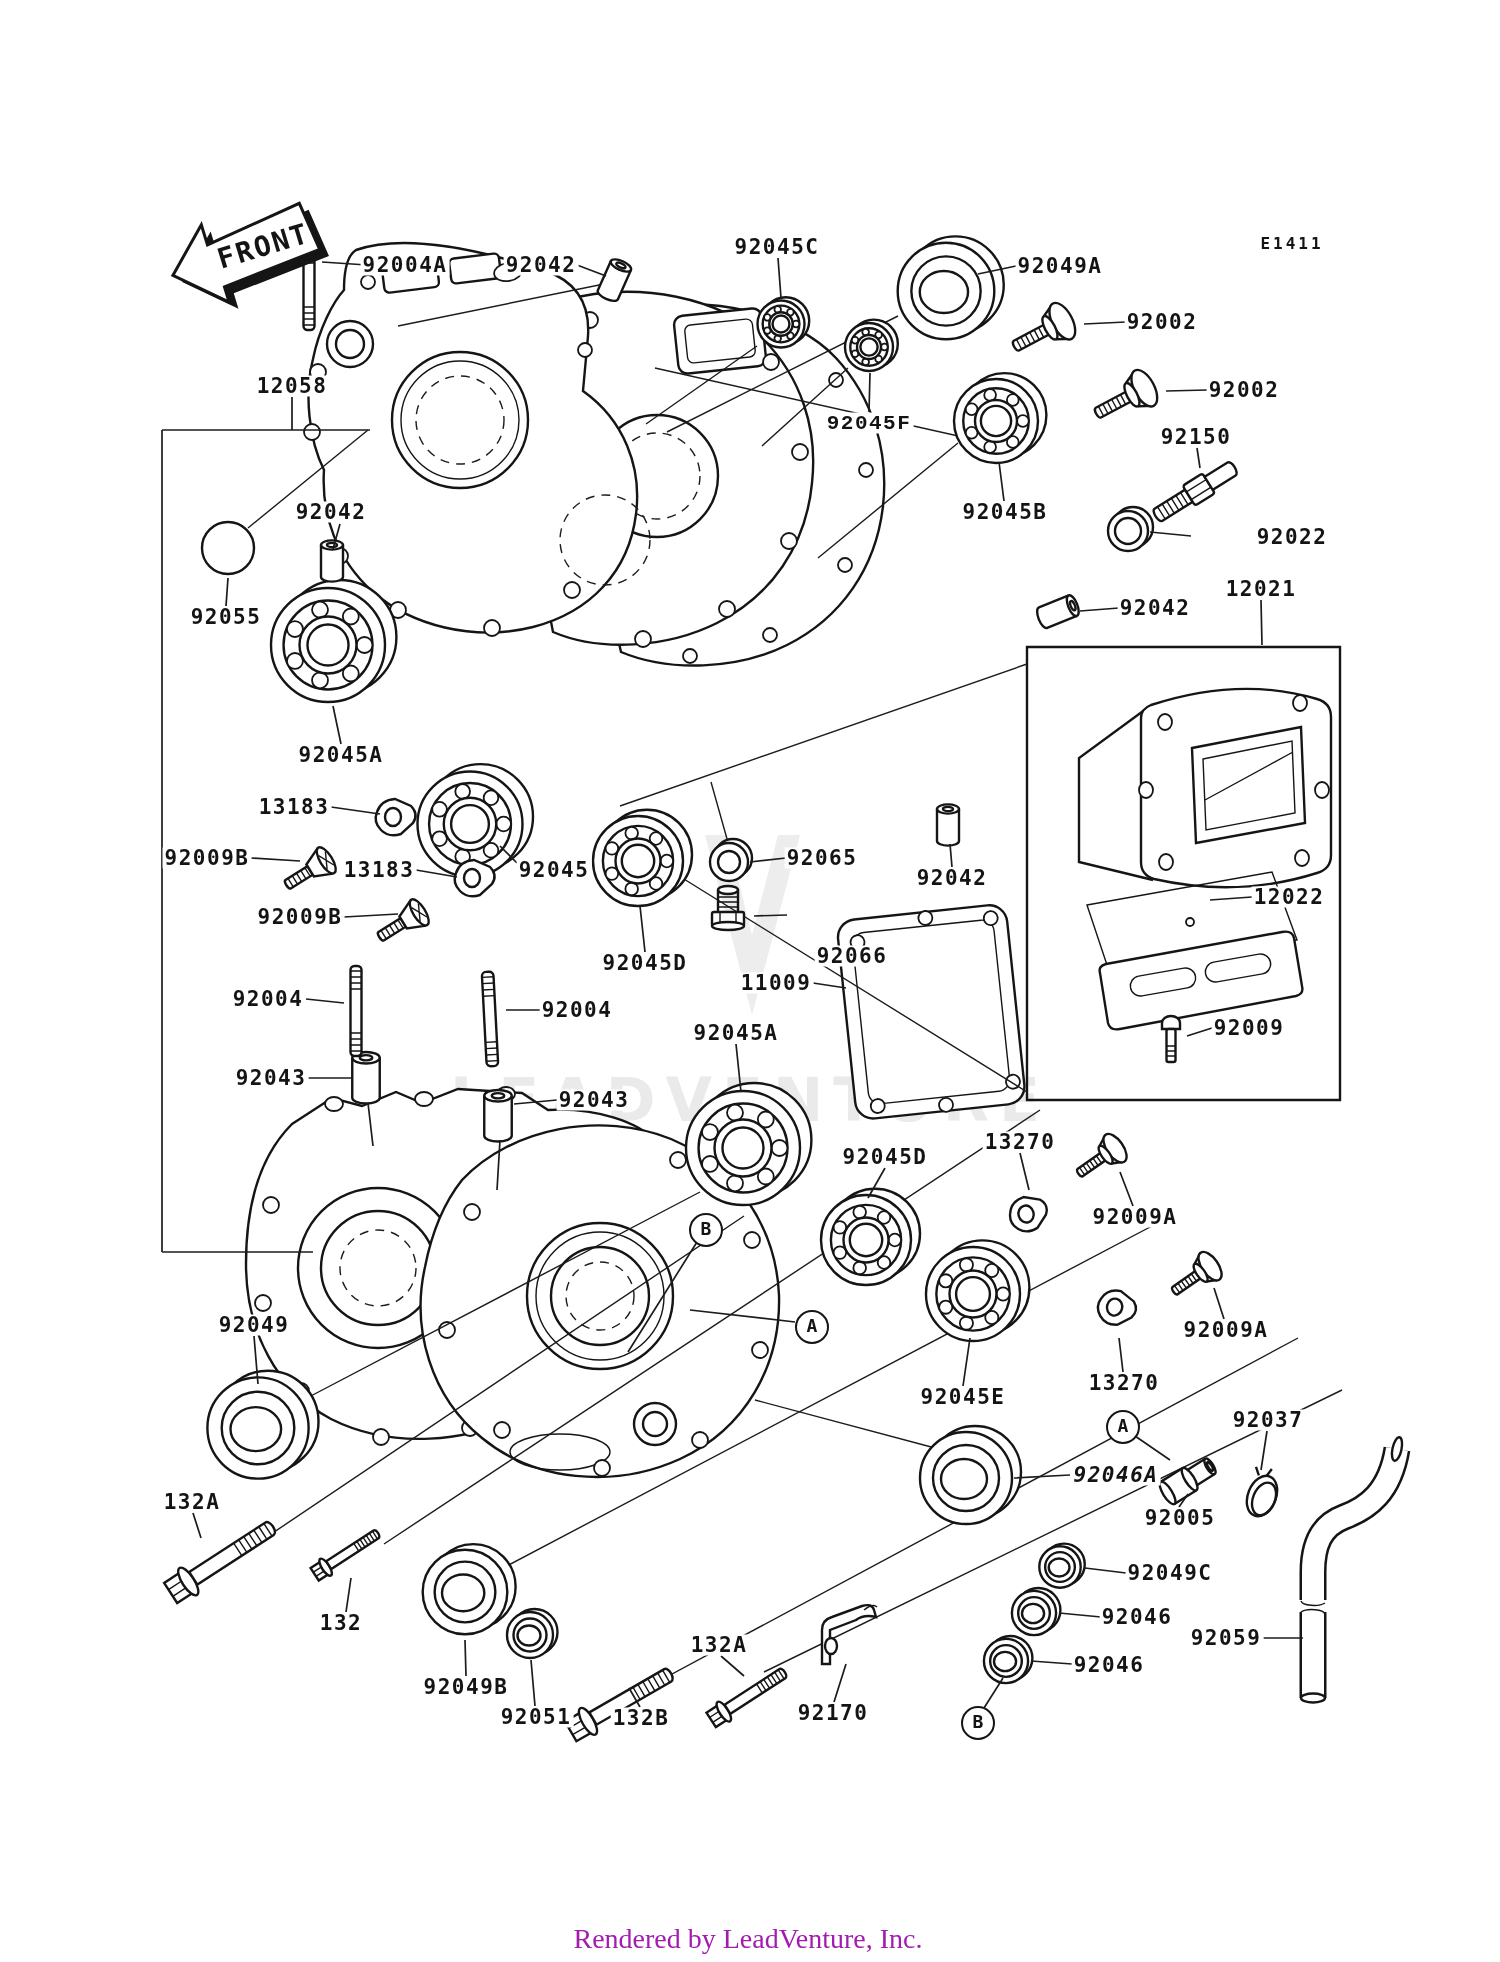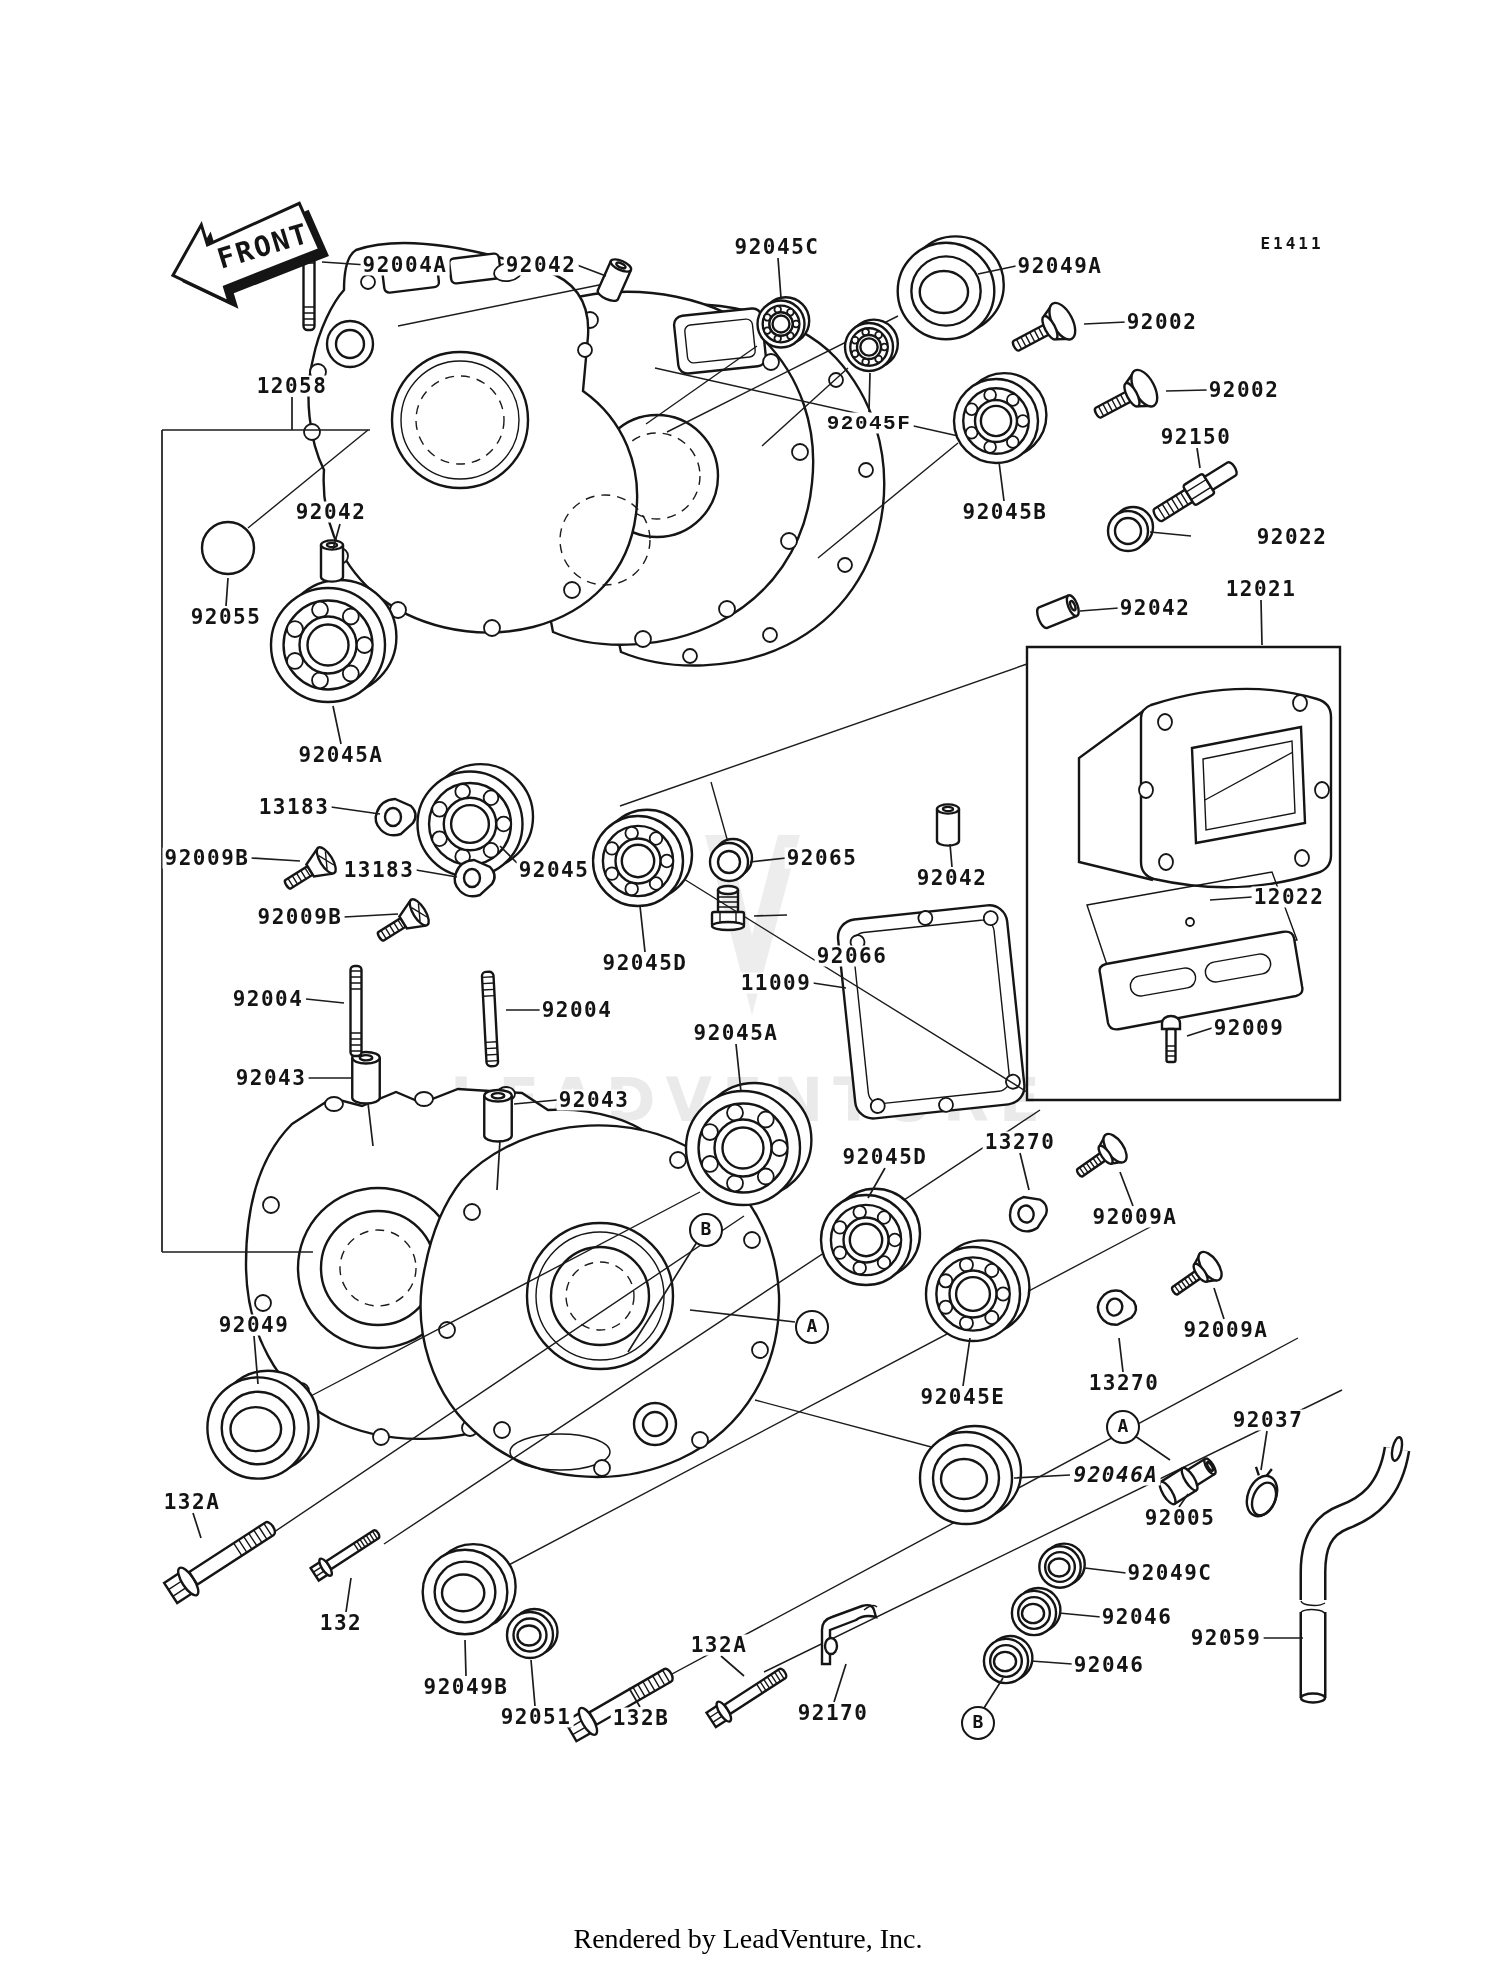--- a/index.html
+++ b/index.html
@@ -20,21 +20,21 @@
   .hole{fill:#fff;stroke:#151515;stroke-width:1.8;}
   .wmark{fill:#ededed;stroke:none;}
   #labels-layer{position:absolute;left:0;top:0;width:100%;height:100%;z-index:3;}
   .part-label{position:absolute;transform:translate(-50%,-50%);font-size:21px;font-weight:bold;
               letter-spacing:1.5px;color:#141414;white-space:nowrap;background:#fff;padding:0 2px;line-height:1;}
   .marker{position:absolute;width:30px;height:30px;margin-left:-15px;margin-top:-15px;border:2px solid #151515;
           border-radius:50%;background:#fff;text-align:center;line-height:28px;font-size:18px;font-weight:bold;color:#141414;}
   .code{position:absolute;left:1292px;top:243px;transform:translate(-50%,-50%);font-size:16px;
         letter-spacing:3px;font-weight:bold;color:#141414;z-index:3;}
   .footer{position:absolute;left:748px;top:1939px;transform:translate(-50%,-50%);z-index:3;
-          font-family:"Liberation Serif", serif;font-size:28px;color:#000000;white-space:nowrap;}
+          font-family:"Liberation Serif", serif;font-size:28px;color:#a21caf;white-space:nowrap;}
   .front-text{font-family:"DejaVu Sans Mono", monospace;font-weight:bold;font-size:28px;letter-spacing:2px;fill:#141414;}
 </style>
 </head>
 <body>
 
 <div class="stage">
   <div class="watermark">LEADVENTURE</div>
 
   <svg class="art" width="1500" height="1962" viewBox="0 0 1500 1962">
     <defs>

